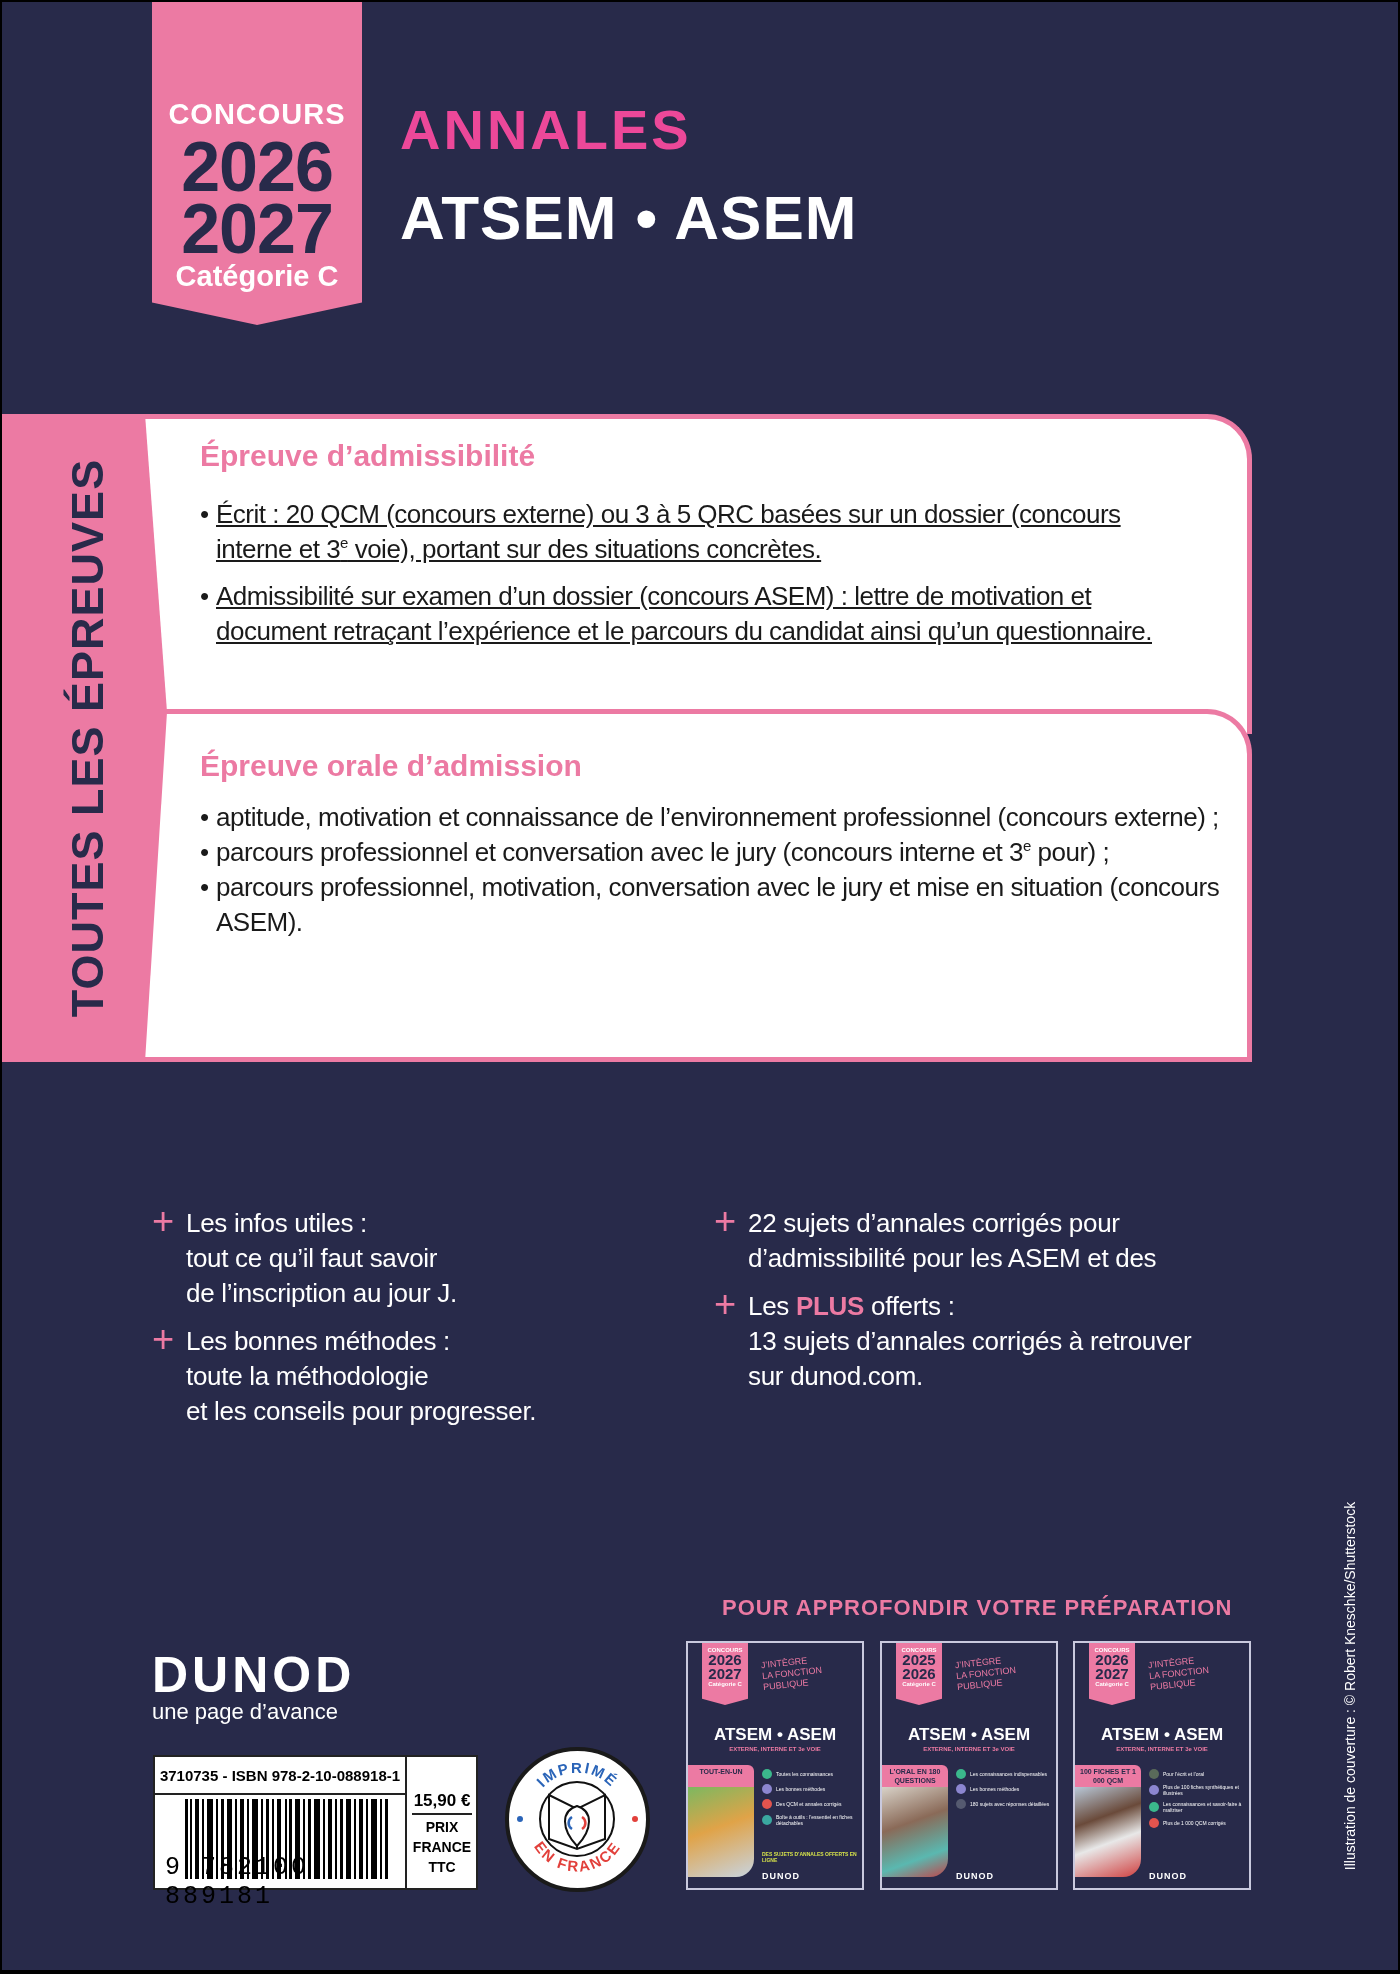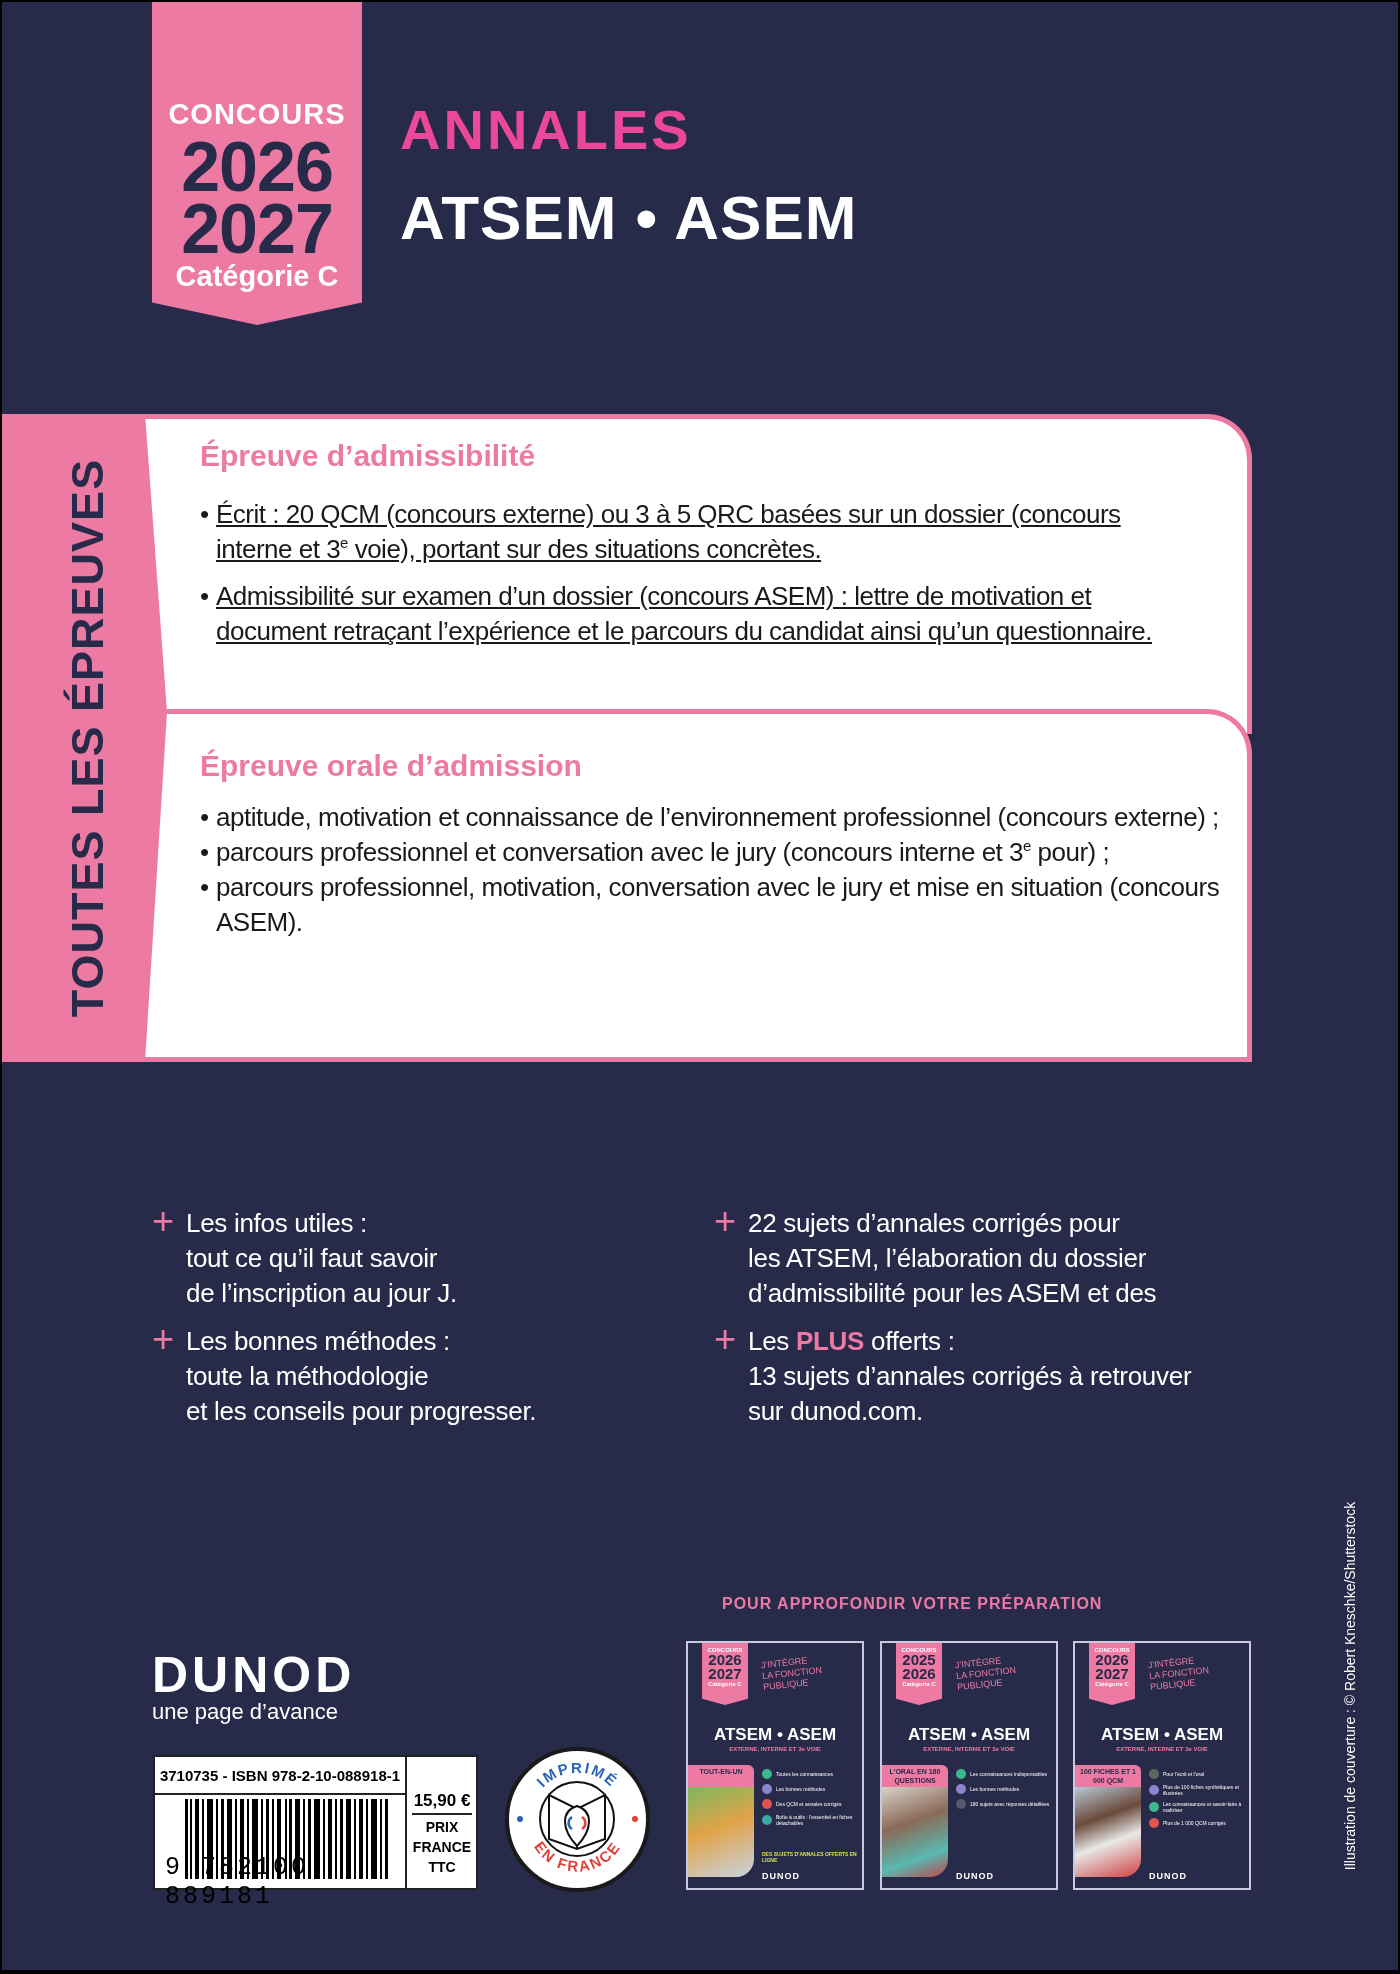--- a/index.html
+++ b/index.html
@@ -75,21 +75,21 @@
   .bc-bars span { position: absolute; top: 0; bottom: 0; background: #000; }
   .bc-num { position: absolute; left: 10px; right: 8px; top: 96px; font-size: 25px; color: #000; letter-spacing: 3px; background: transparent; font-family: "Liberation Mono", monospace; }
   .bc-right { position: absolute; left: 253px; top: 0; width: 68px; height: 131px; text-align: center; }
   .bc-price { margin-top: 34px; font-size: 17px; font-weight: bold; border-bottom: 2px solid #222; margin-left: 4px; margin-right: 4px; padding-bottom: 2px; }
   .bc-prix { font-size: 14px; font-weight: bold; line-height: 16px; margin-top: 4px; }
 
   
   .stamp { position: absolute; left: 503px; top: 1745px; width: 145px; height: 145px; border-radius: 50%; background: #fff; border: 4px solid #1a1a1a; }
 
   
-  .related-title { position: absolute; left: 720px; top: 1593px; font-size: 16px; font-weight: bold; color: #ec7aa3; letter-spacing: 1px; }
+  .related-title { position: absolute; left: 720px; top: 1593px; font-size: 22px; font-weight: bold; color: #ec7aa3; letter-spacing: 1px; }
   .mini {
     position: absolute; top: 1639px; width: 178px; height: 249px;
     background: #282a4a; border: 2px solid #c9c9de; overflow: hidden;
   }
   .mini .m-rib { position: absolute; left: 14px; top: 0; width: 46px; height: 62px; background: #ec7aa3; clip-path: polygon(0 0,100% 0,100% 90%,50% 100%,0 90%); text-align: center; color: #282a4a; }
   .mini .m-rib .c { font-size: 6px; color: #fff; font-weight: bold; margin-top: 4px; }
   .mini .m-rib .y { font-size: 15px; font-weight: bold; line-height: 14px; }
   .mini .m-rib .k { font-size: 6px; color: #fff; font-weight: bold; }
   .mini .m-integre { position: absolute; left: 74px; top: 14px; font-size: 9px; color: #ec7aa3; line-height: 11px; transform: rotate(-6deg); }
   .mini .m-title { position: absolute; left: 0; right: 0; top: 82px; text-align: center; font-size: 17px; font-weight: bold; color: #fff; }
@@ -165,21 +165,20 @@
       <div>Les bonnes méthodes :</div>
       <div>toute la méthodologie</div>
       <div>et les conseils pour progresser.</div>
     </div>
   </div>
 
   <div class="prep-col" style="left:712px; top:1204px; width:540px;">
     <div class="prep-item">
       <span class="plus">+</span>
       <div>22 sujets d’annales corrigés pour</div>
-      <div>les ATSEM, l’élaboration du dossier</div>
       <div>d’admissibilité pour les ASEM et des</div>
     </div>
     <div class="prep-item">
       <span class="plus">+</span>
       <div><span>Les </span><span class="plus-em">PLUS</span><span> offerts :</span></div>
       <div>13 sujets d’annales corrigés à retrouver</div>
       <div>sur dunod.com.</div>
     </div>
   </div>
 

